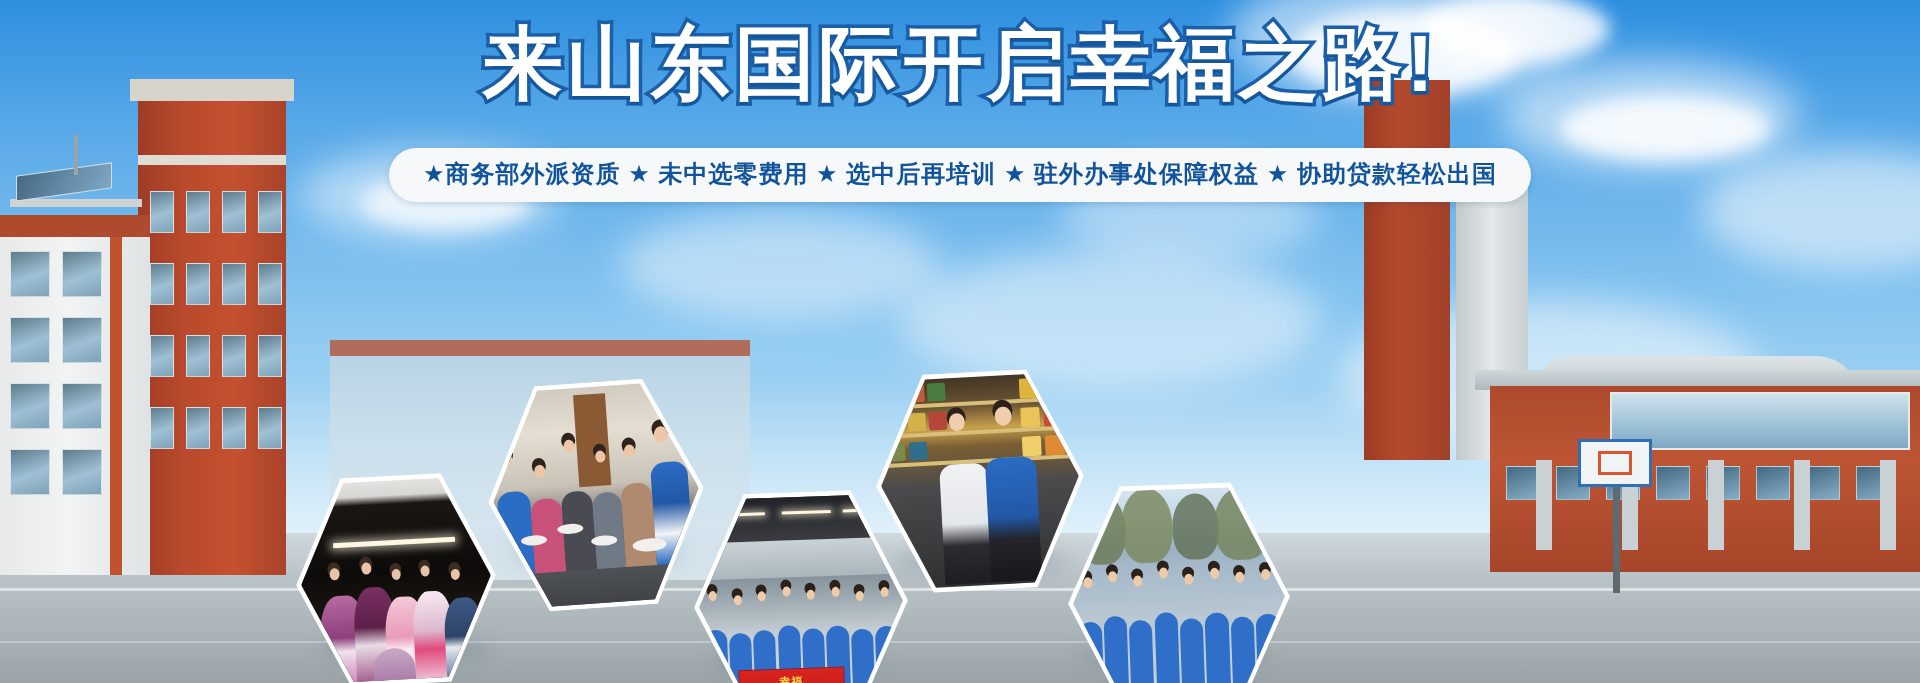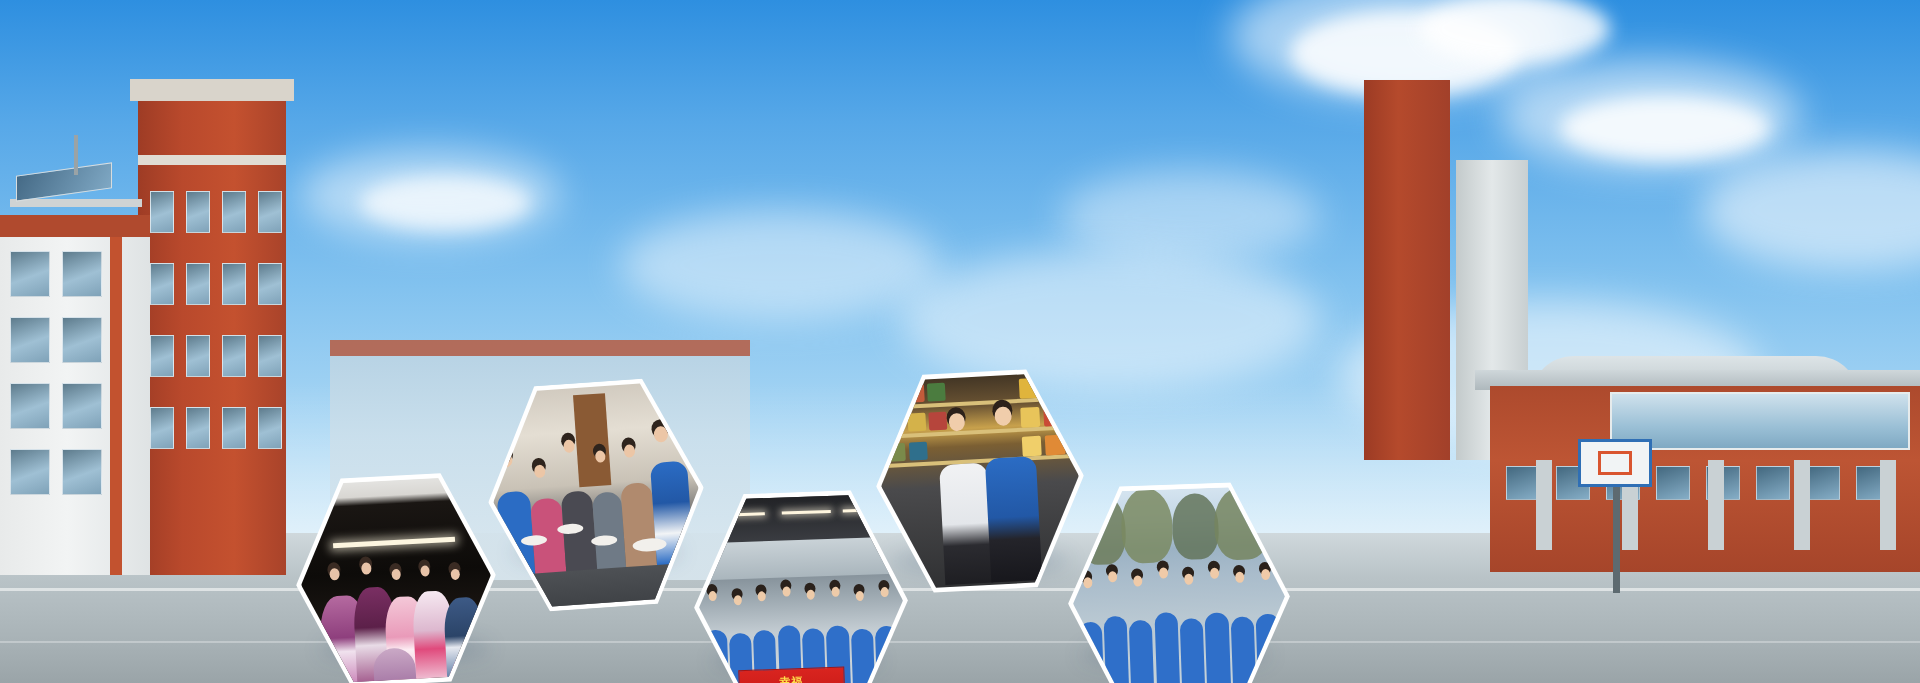--- a/index.html
+++ b/index.html
@@ -247,21 +247,29 @@
     <div class="br-pillar" style="right:282px;"></div>
     <div class="br-pillar" style="right:368px;"></div>
   </div>
 
   <div>
     <div class="hoop-pole"></div>
     <div class="hoop-board"></div>
     <div class="hoop-inner"></div>
   </div>
 
-
+  <div class="title-wrap">
+    <div class="title">来山东国际开启幸福之路!</div>
+  </div>
+
+  <div class="pill-wrap">
+    <div class="pill">
+      <div class="pill-text">★商务部外派资质 ★ 未中选零费用 ★ 选中后再培训 ★ 驻外办事处保障权益 ★ 协助贷款轻松出国</div>
+    </div>
+  </div>
 
   <div class="collage">
 
     <div class="hex-shadow" style="left:320px;bottom:22px;width:170px;height:24px;"></div>
     <div class="hex-shadow" style="left:512px;bottom:118px;width:170px;height:24px;"></div>
     <div class="hex-shadow" style="left:712px;bottom:10px;width:170px;height:24px;"></div>
     <div class="hex-shadow" style="left:890px;bottom:110px;width:180px;height:24px;"></div>
     <div class="hex-shadow" style="left:1080px;bottom:16px;width:190px;height:24px;"></div>
 
     <div class="hex" style="left:296px;top:206px;width:200px;height:222px;transform:rotate(-3deg);">

